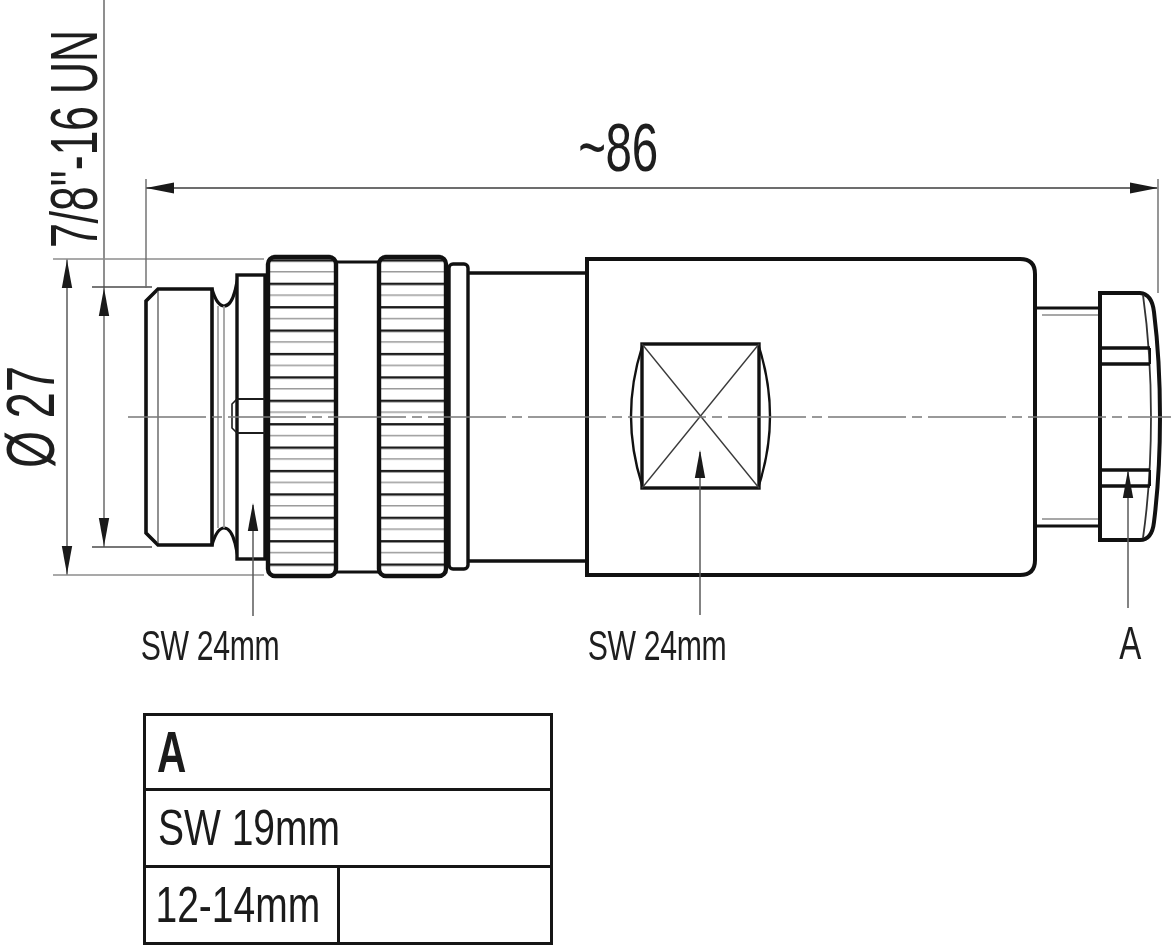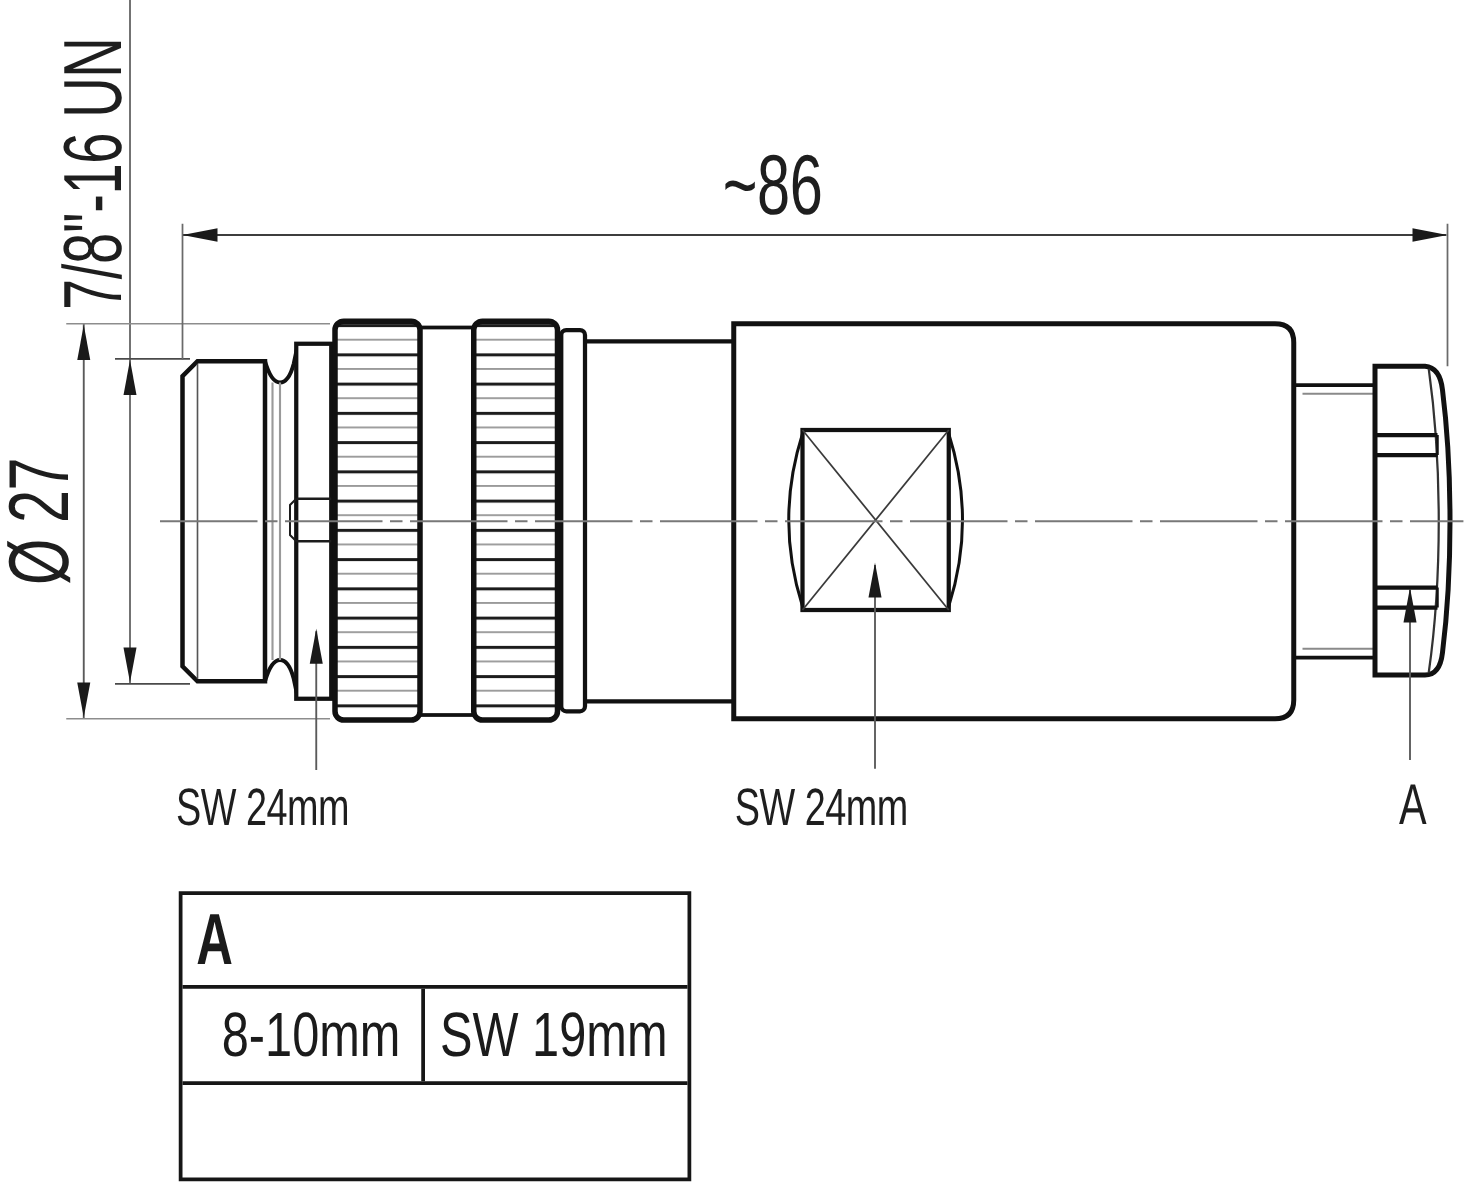--- a/index.html
+++ b/index.html
@@ -177,24 +177,24 @@
     <g transform="translate(1130,659)">
       <text transform="scale(0.72,1)" font-size="46" text-anchor="middle">A</text>
     </g>
   </svg>
 
   <div class="gtable">
     <div class="g-header">
       <span class="hdr">A</span>
     </div>
     <div class="g-row mid">
-      <div class="g-cell c1">
-        <span class="cond">8-10mm</span>
-      </div>
       <div class="g-cell c2">
         <span class="cond">SW 19mm</span>
       </div>
     </div>
     <div class="g-row">
+      <div class="g-cell c1">
+        <span class="cond">12-14mm</span>
+      </div>
     </div>
   </div>
 
 </div>
 
 </body></html>

